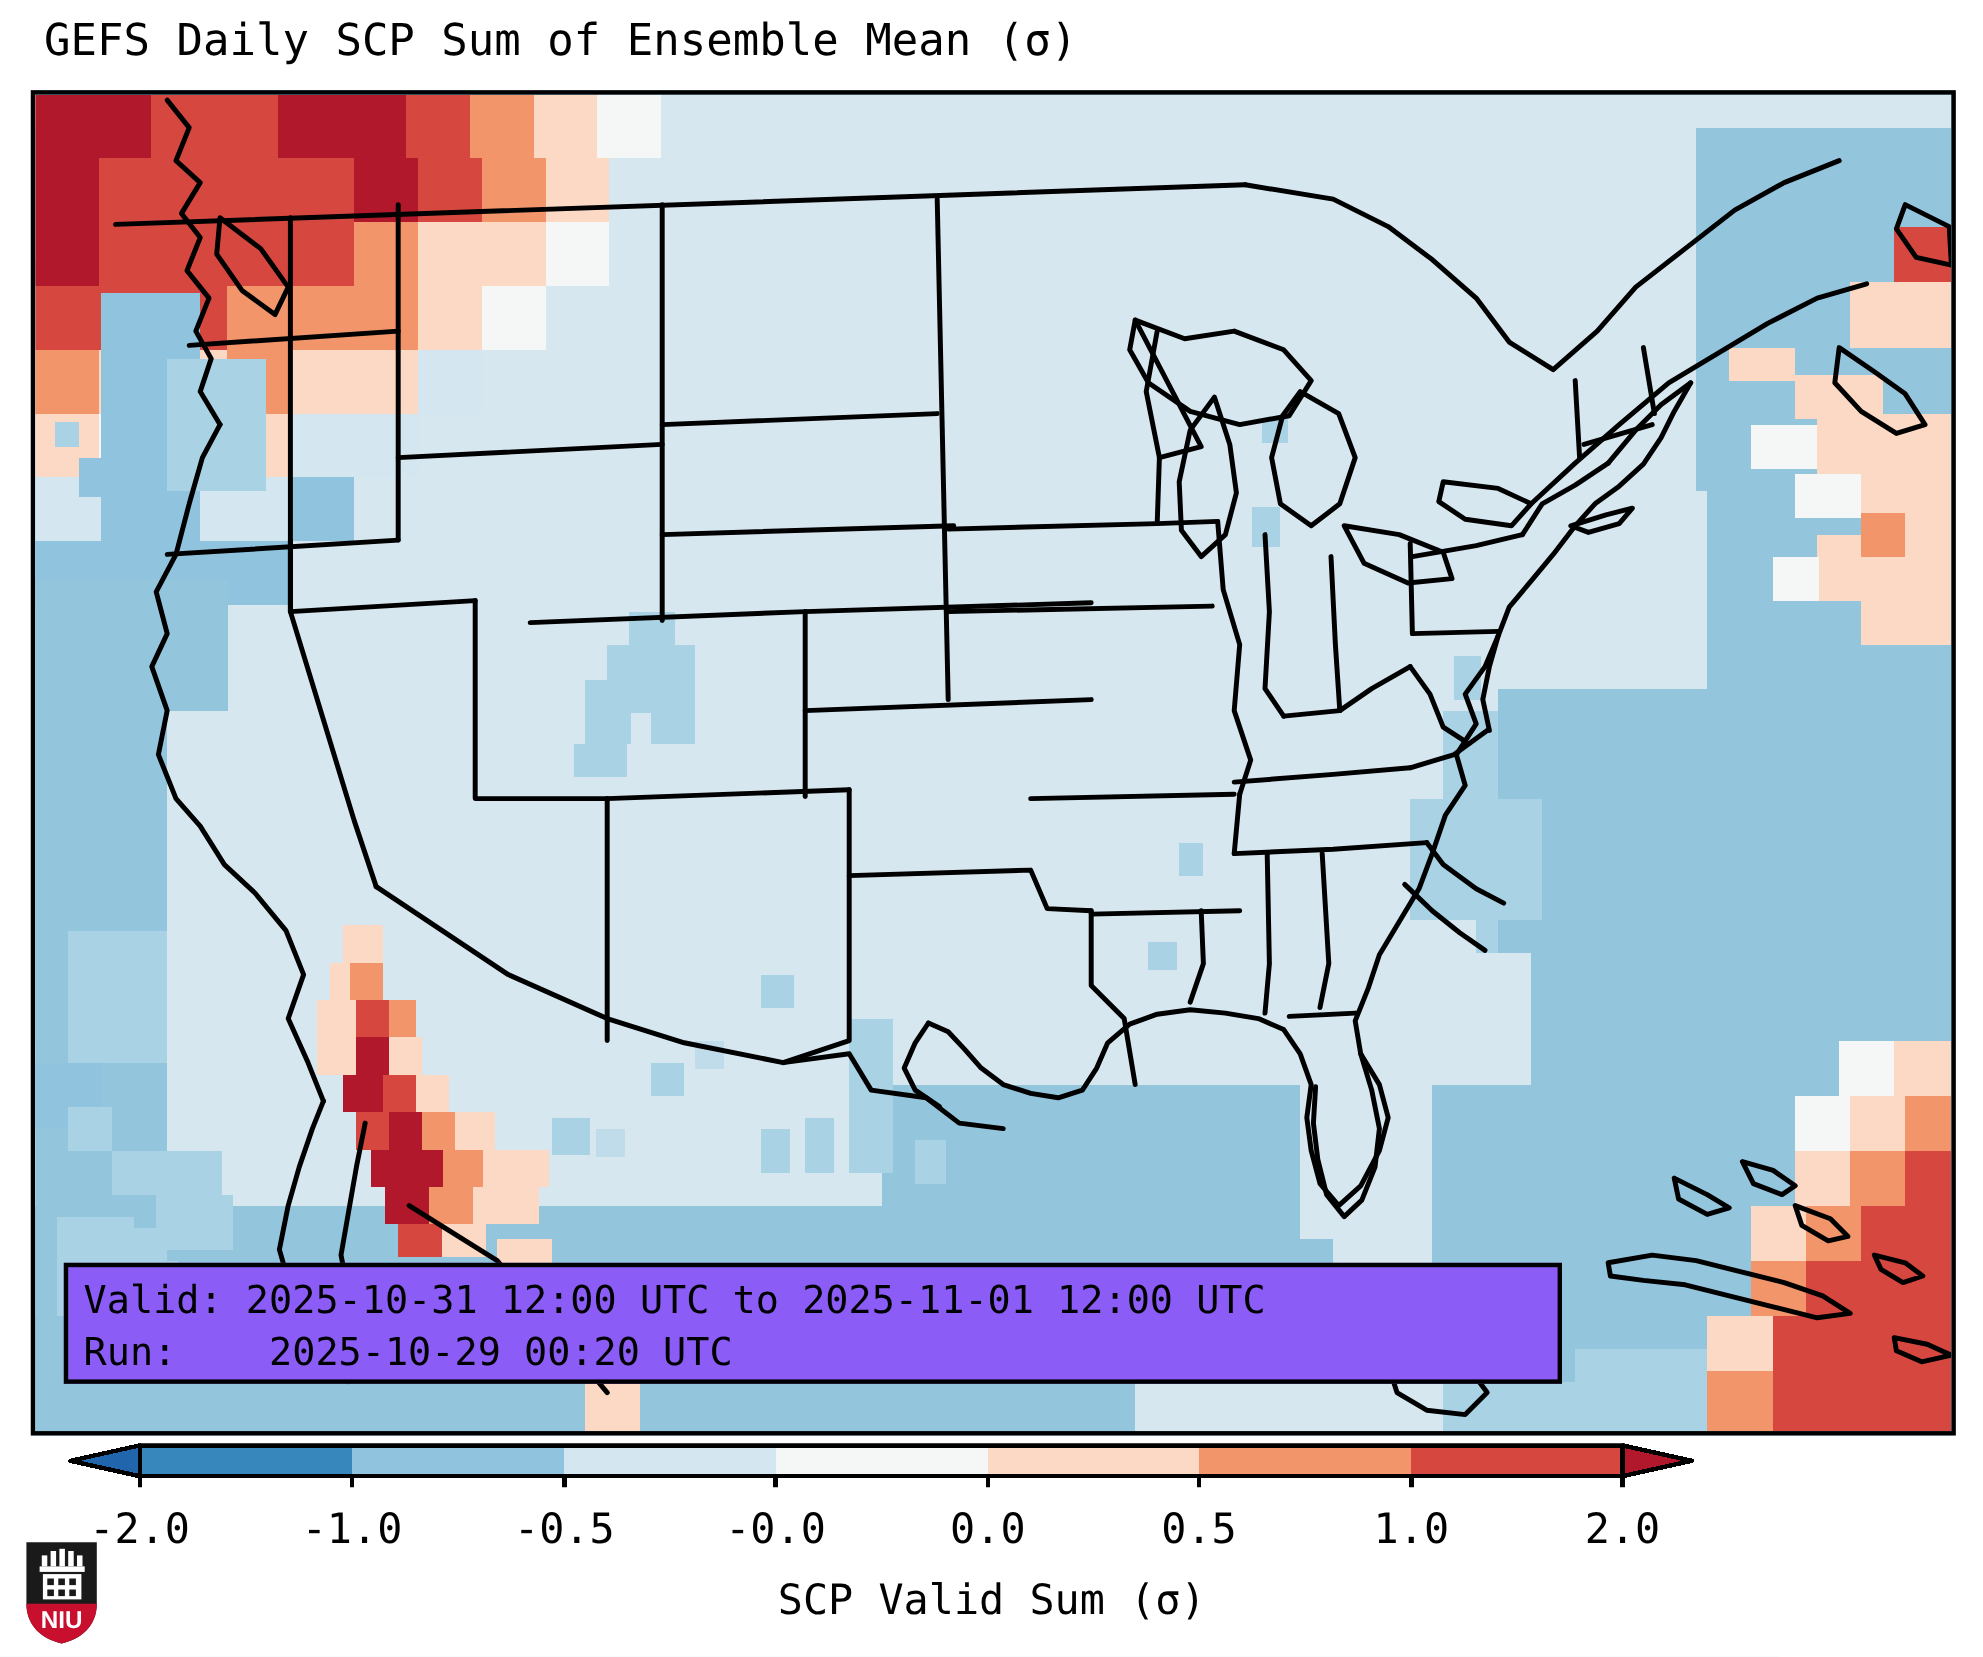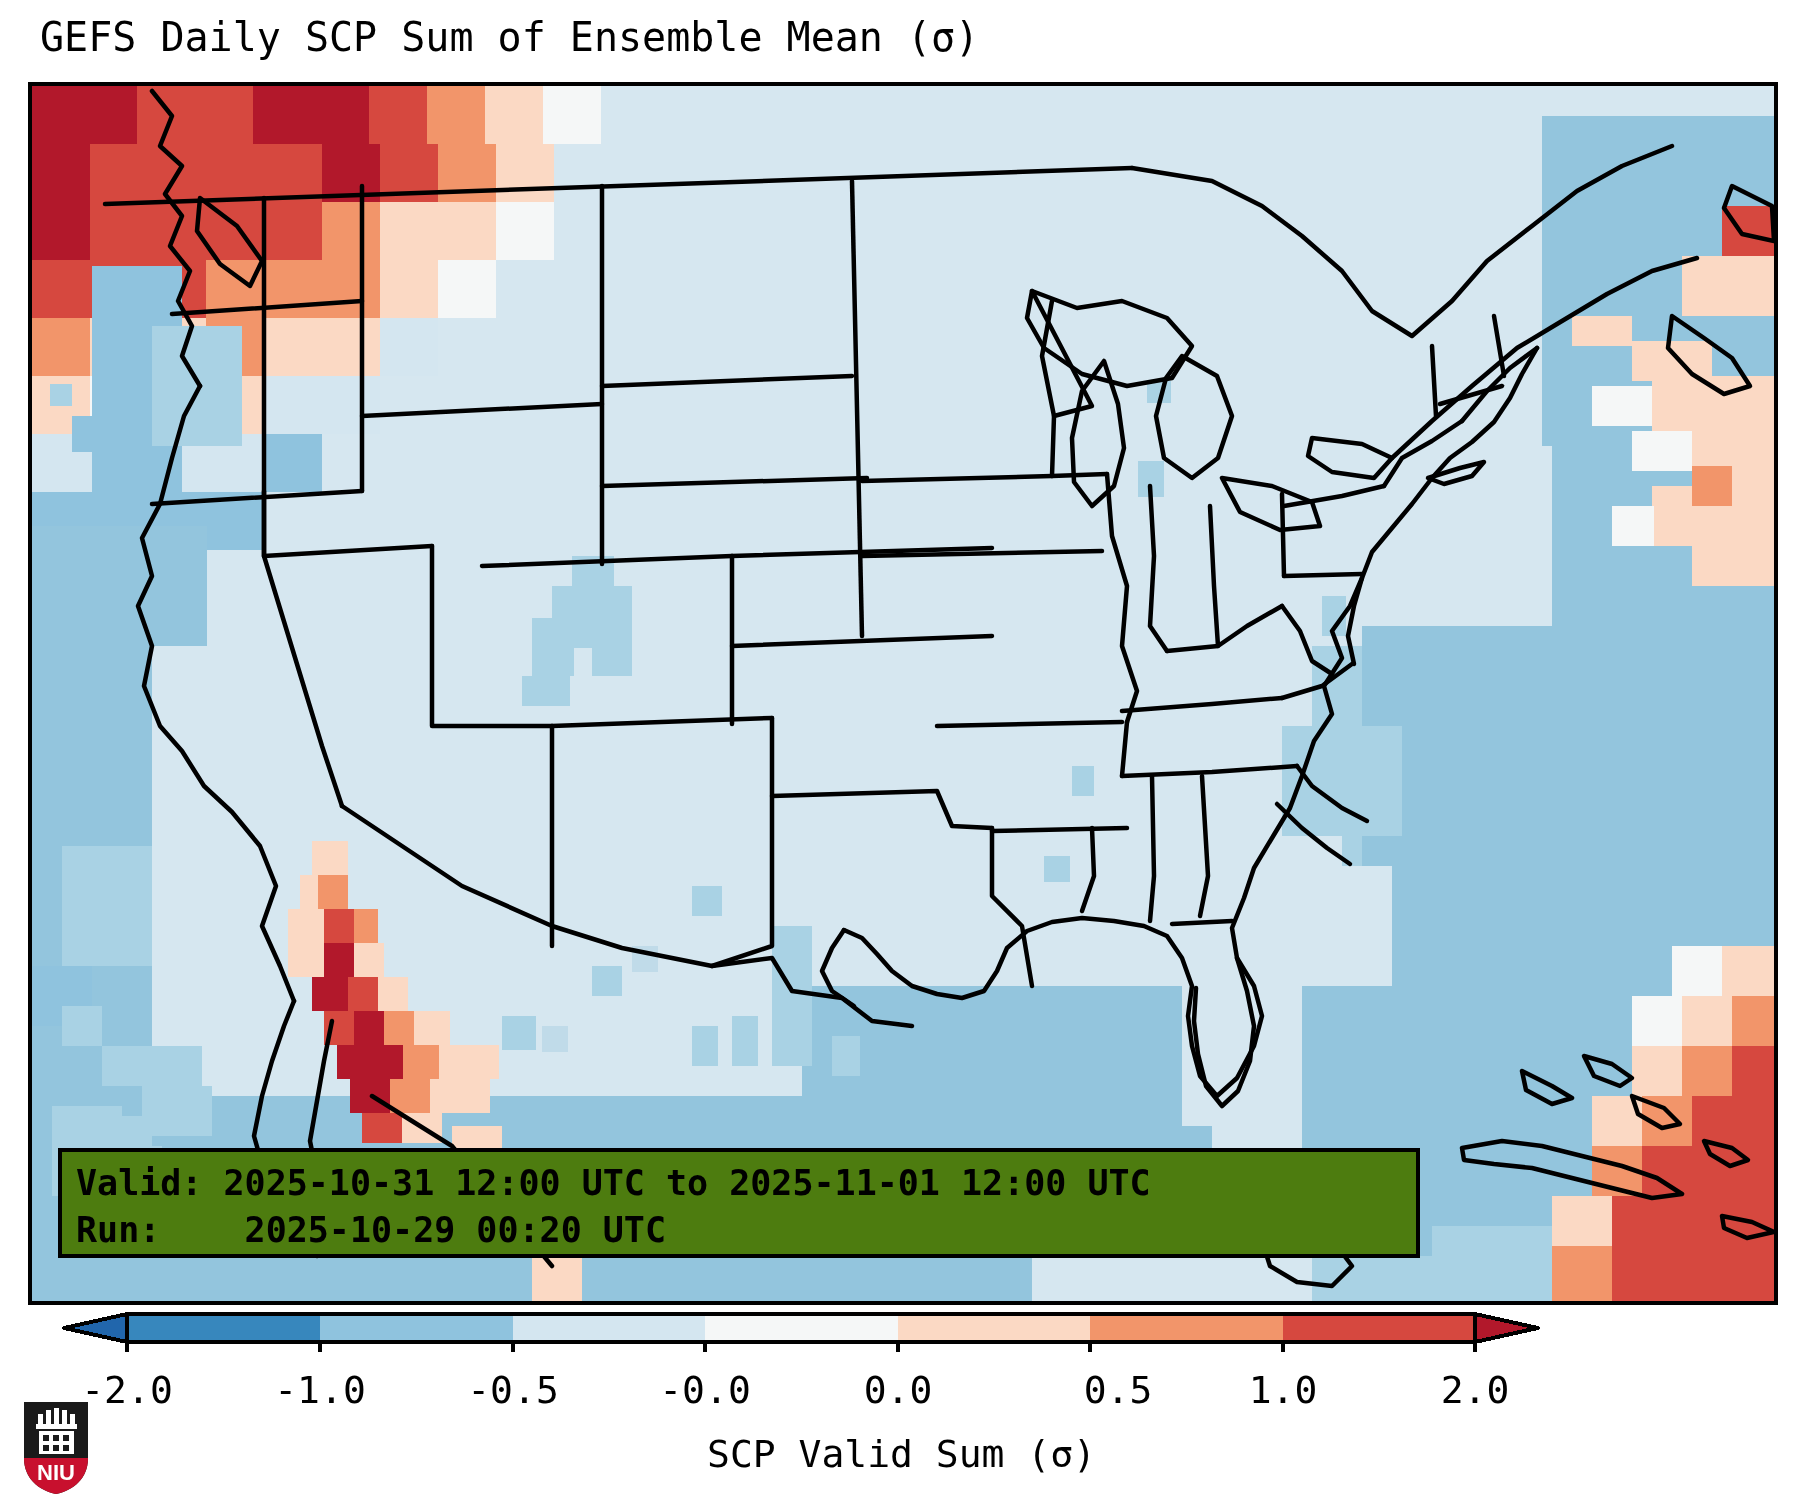--- a/index.html
+++ b/index.html
@@ -41,25 +41,24 @@
   }
   #map-svg { display: block; width: 100%; height: 100%; }
 
   
   #info-box {
     position: absolute;
     left: 58px;
     top: 1148px;
     width: 1362px;
     height: 110px;
-    background: #4d7c0f;
+    background: #8b5cf6;
     border: 4px solid #000000;
     box-sizing: border-box;
     padding: 8px 14px 0 14px;
-    font-weight: bold;
   }
   .info-line {
     font-size: 35px;
     line-height: 47px;
     color: #000000;
     white-space: pre;
     font-family: "DejaVu Sans Mono", "Liberation Mono", monospace;
   }
 
   
@@ -463,21 +462,21 @@
     </g>
   </svg>
 </div>
 
 <div id="cbar-ticklabels">
     <div class="cbar-tick-label" style="left: 127px;">-2.0</div>
     <div class="cbar-tick-label" style="left: 320px;">-1.0</div>
     <div class="cbar-tick-label" style="left: 513px;">-0.5</div>
     <div class="cbar-tick-label" style="left: 705px; text-align: center;">-0.0</div>
     <div class="cbar-tick-label" style="left: 898px;">0.0</div>
-    <div class="cbar-tick-label" style="left: 1090px; margin-left: 28px;">0.5</div>
+    <div class="cbar-tick-label" style="left: 1090px;">0.5</div>
     <div class="cbar-tick-label" style="left: 1283px;">1.0</div>
     <div class="cbar-tick-label" style="left: 1475px;">2.0</div>
   </div>
 
 <div id="cbar-axis-label">SCP Valid Sum (σ)</div>
 
 <div id="niu-logo">
   <svg width="72" height="96" viewBox="0 0 72 96">
     <path d="M 4,2 L 68,2 L 68,58 C 68,78 54,90 36,94 C 18,90 4,78 4,58 Z" fill="#1a1a1a"></path>
     <path d="M 4,58 L 68,58 C 68,78 54,90 36,94 C 18,90 4,78 4,58 Z" fill="#c8102e"></path>

